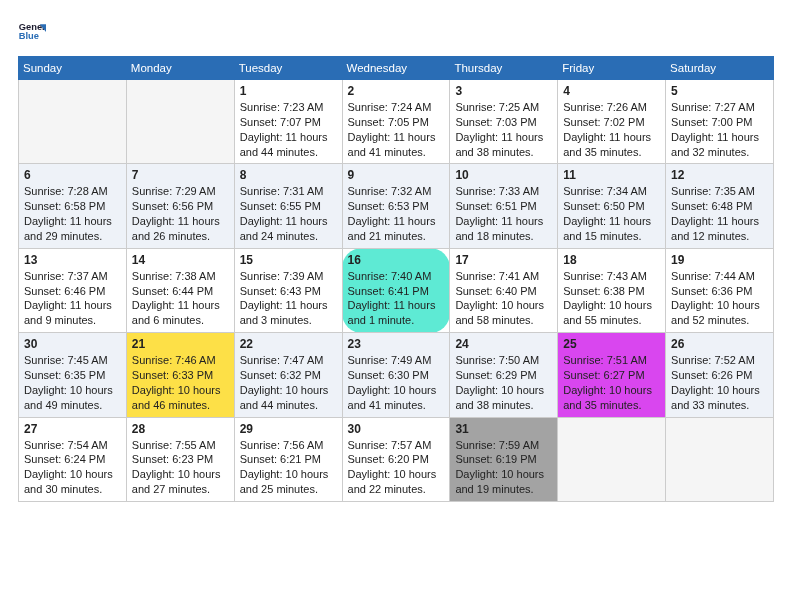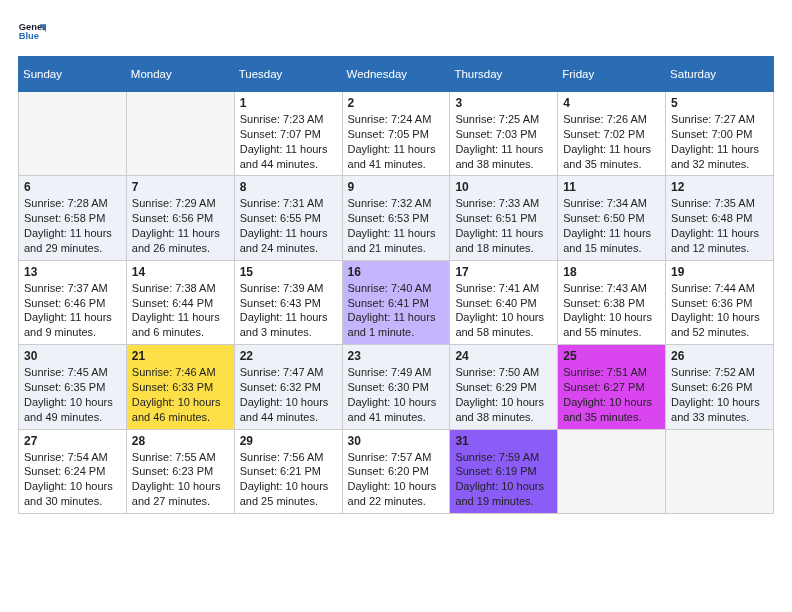--- a/index.html
+++ b/index.html
@@ -51,21 +51,21 @@
       color: #555;
     }
     .calendar {
       width: 100%;
       border-collapse: collapse;
       font-size: 10.5px;
     }
     .calendar th {
       background: #2a6db5;
       color: #fff;
-      padding: 11px 4px;
+      padding: 5px 4px;
       text-align: left;
       font-size: 11.5px;
       font-weight: normal;
       border: 1px solid #2a6db5;
     }
     .calendar td {
       border: 1px solid #ccc;
       vertical-align: top;
       padding: 4px 5px;
       width: 106px;
@@ -195,21 +195,21 @@
             <div class="day-info">Sunrise: 7:37 AM<br>Sunset: 6:46 PM<br>Daylight: 11 hours and 9 minutes.</div>
           </td>
           <td style="background: rgb(255, 255, 255);">
             <span class="day-num">14</span>
             <div class="day-info">Sunrise: 7:38 AM<br>Sunset: 6:44 PM<br>Daylight: 11 hours and 6 minutes.</div>
           </td>
           <td style="background: rgb(255, 255, 255); margin-left: 28px;">
             <span class="day-num">15</span>
             <div class="day-info">Sunrise: 7:39 AM<br>Sunset: 6:43 PM<br>Daylight: 11 hours and 3 minutes.</div>
           </td>
-          <td style="background: #c4b5fd;">
+          <td style="background: #5eead4; border-radius: 20px;">
             <span class="day-num">16</span>
             <div class="day-info">Sunrise: 7:40 AM<br>Sunset: 6:41 PM<br>Daylight: 11 hours and 1 minute.</div>
           </td>
           <td style="background: rgb(255, 255, 255);">
             <span class="day-num">17</span>
             <div class="day-info">Sunrise: 7:41 AM<br>Sunset: 6:40 PM<br>Daylight: 10 hours and 58 minutes.</div>
           </td>
           <td style="background: rgb(255, 255, 255);">
             <span class="day-num">18</span>
             <div class="day-info">Sunrise: 7:43 AM<br>Sunset: 6:38 PM<br>Daylight: 10 hours and 55 minutes.</div>
@@ -259,21 +259,21 @@
             <div class="day-info">Sunrise: 7:55 AM<br>Sunset: 6:23 PM<br>Daylight: 10 hours and 27 minutes.</div>
           </td>
           <td style="background: rgb(255, 255, 255);">
             <span class="day-num">29</span>
             <div class="day-info">Sunrise: 7:56 AM<br>Sunset: 6:21 PM<br>Daylight: 10 hours and 25 minutes.</div>
           </td>
           <td style="background: rgb(255, 255, 255);">
             <span class="day-num">30</span>
             <div class="day-info">Sunrise: 7:57 AM<br>Sunset: 6:20 PM<br>Daylight: 10 hours and 22 minutes.</div>
           </td>
-          <td style="background: #8b5cf6;">
+          <td style="background: #a3a3a3;">
             <span class="day-num">31</span>
             <div class="day-info">Sunrise: 7:59 AM<br>Sunset: 6:19 PM<br>Daylight: 10 hours and 19 minutes.</div>
           </td>
           <td class="empty"></td>
           <td class="empty"></td>
         </tr>
       </tbody>
   </table>
 </div>
 

